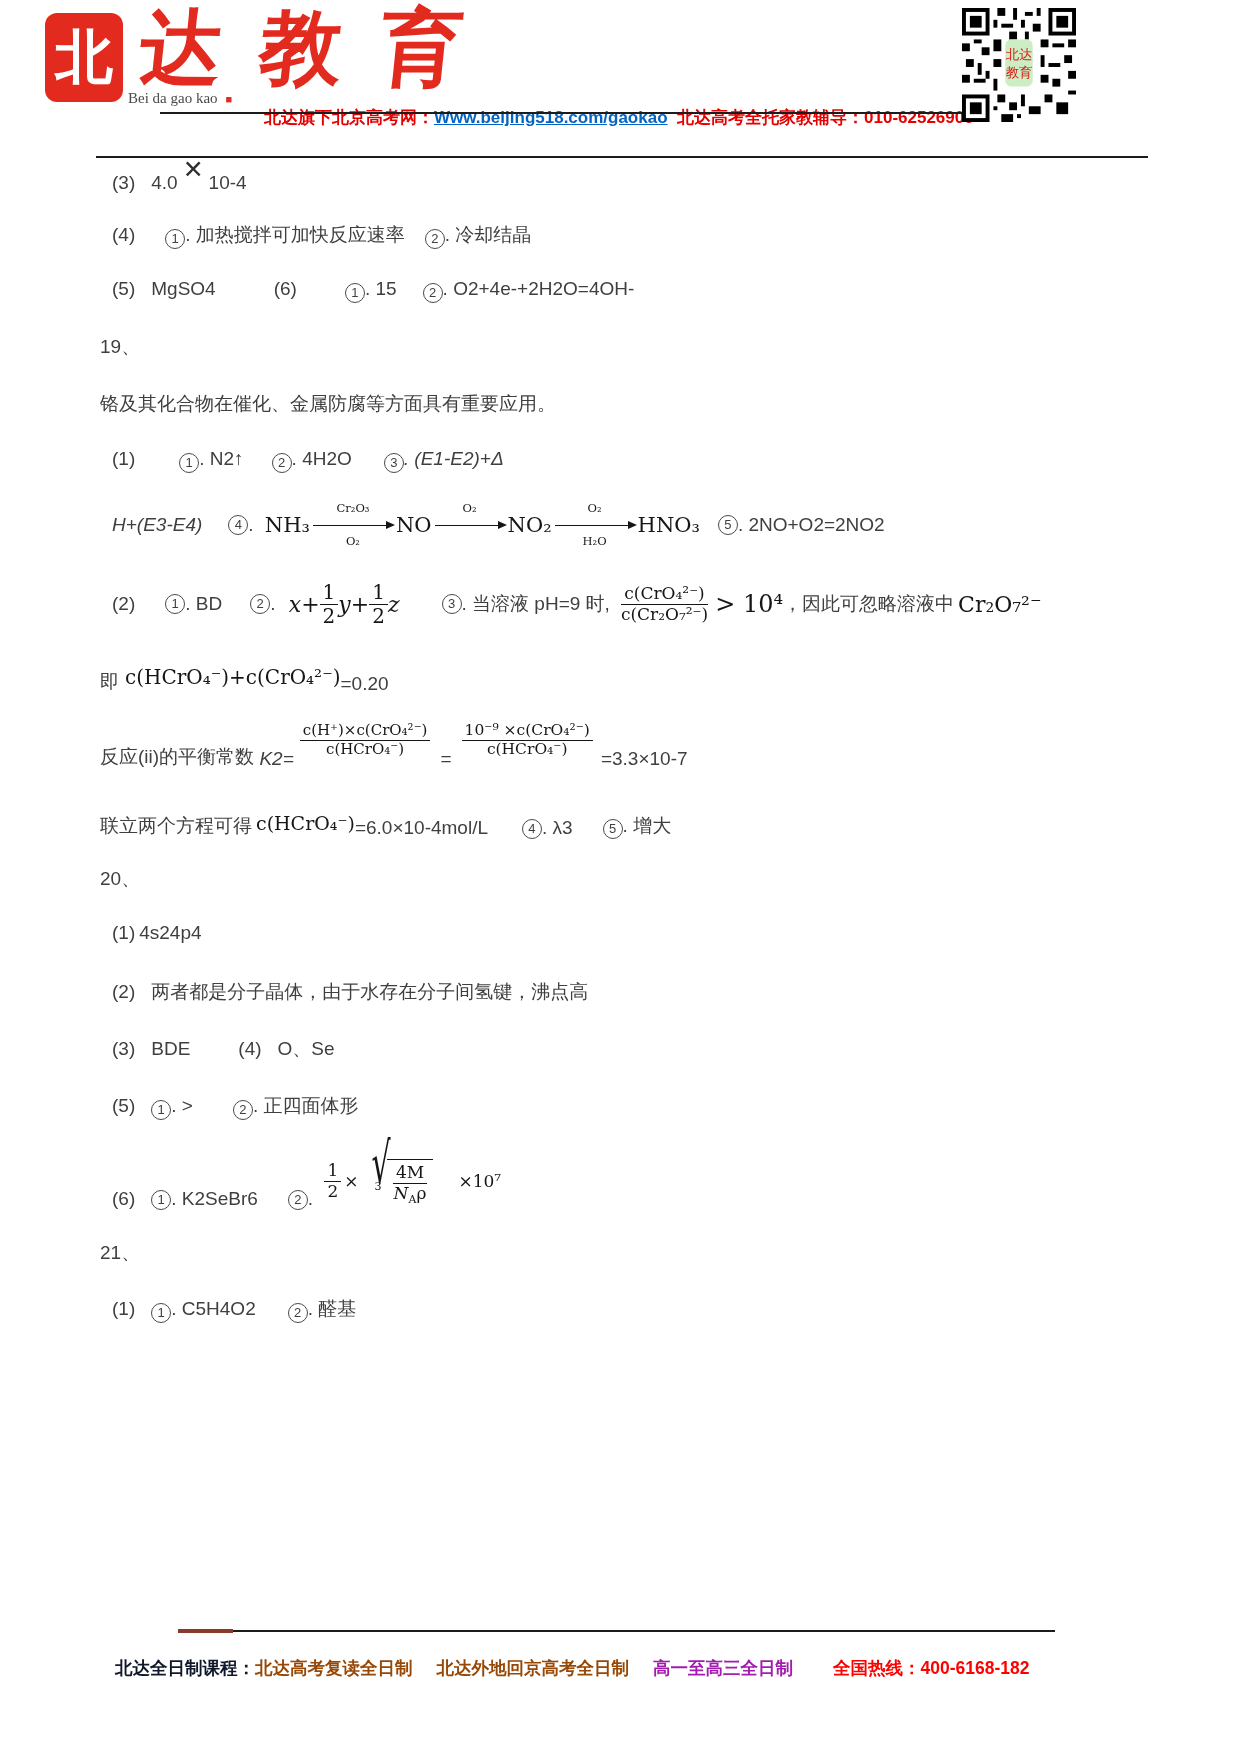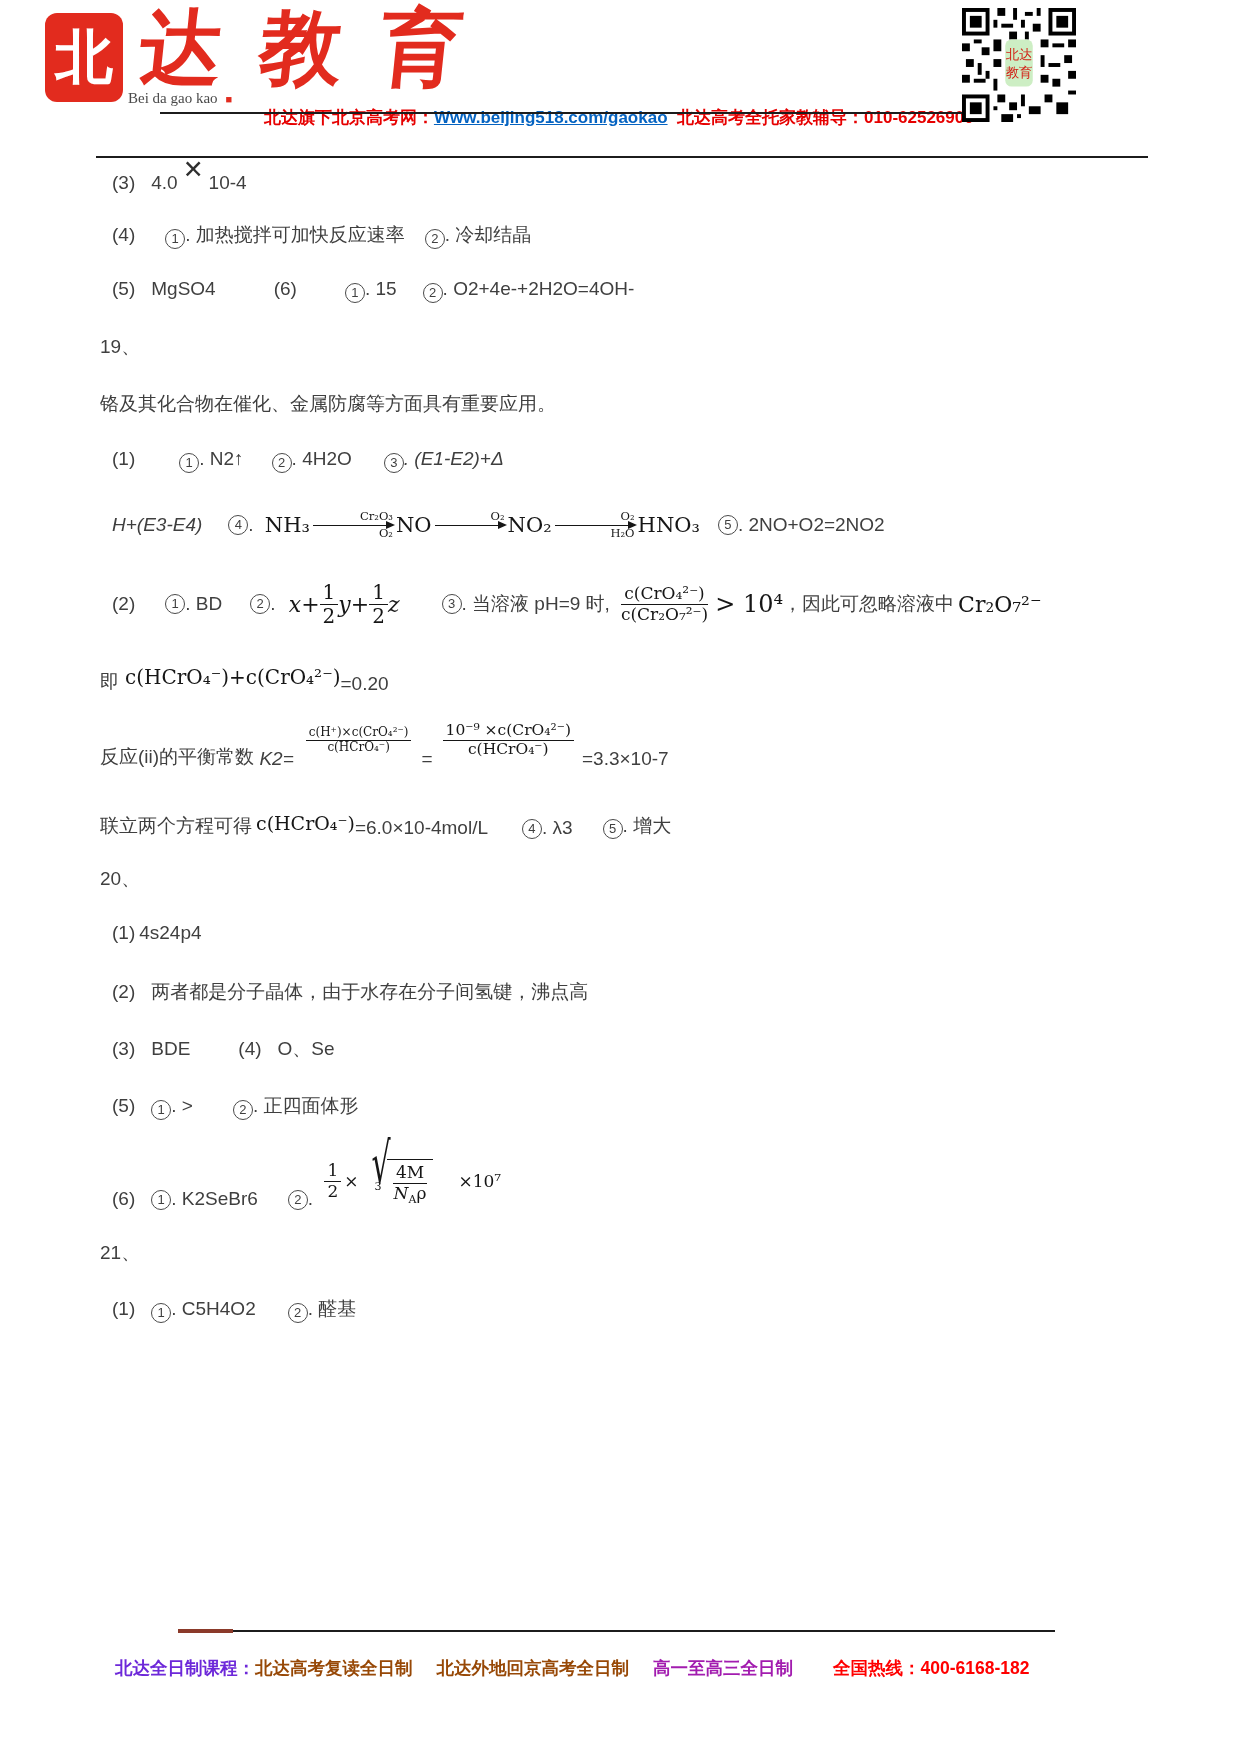--- a/index.html
+++ b/index.html
@@ -9,21 +9,21 @@
   .rowc{align-items:center;}
   .rowe{align-items:flex-end;}
   .circ{display:inline-block;width:18px;height:18px;border:1.3px solid #4a4a4a;border-radius:50%;
         text-align:center;line-height:17px;font-size:13px;position:relative;top:2px;flex:none;}
   .serif{font-family:"DejaVu Serif","Liberation Serif",serif;color:#161616;}
   .it{font-style:italic;}
   .frac{display:inline-flex;flex-direction:column;align-items:center;line-height:1.15;font-style:normal;
         vertical-align:middle;}
   .frac .num{padding:0 3px;border-bottom:1.4px solid #161616;}
   .frac .den{padding:0 3px;}
-  .rxn{display:inline-flex;flex-direction:column;align-items:flex-end;line-height:1;margin:0 3px;}
+  .rxn{display:inline-flex;flex-direction:column;align-items:center;line-height:1;margin:0 3px;gap:8px;}
   .rxn .lbl{font-size:11.5px;height:14px;display:flex;align-items:flex-end;padding-bottom:2px;
         font-family:"DejaVu Serif",serif;color:#161616;}
   .rxn .lblb{font-size:11.5px;height:14px;padding-top:2px;font-family:"DejaVu Serif",serif;color:#161616;}
   .arrowline{position:relative;height:0;border-top:1.4px solid #161616;width:80px;}
   .arrowline::after{content:"";position:absolute;right:-2px;top:-4.6px;width:0;height:0;
         border-top:4px solid transparent;border-bottom:4px solid transparent;border-left:9px solid #161616;}
   .times{font-size:25px;position:relative;top:-11px;margin:0 5px;color:#2f2f2f;font-family:"DejaVu Sans",sans-serif;}
   .stamp{position:absolute;left:45px;top:13px;width:78px;height:89px;background:#e22b1e;border-radius:12px;
         display:flex;align-items:center;justify-content:center;color:#fff;font-size:58px;font-weight:bold;
         font-family:"DejaVu Serif",serif;}
@@ -232,21 +232,21 @@
 
   <div class="row rowe" style="left:100px;top:652px;height:50px;">
     <span style="padding-bottom:7px;">即</span>
     <span class="serif" style="font-size:20px;align-self:center;margin-left:6px;">c(HCrO₄⁻)+c(CrO₄²⁻)</span>
     <span style="padding-bottom:7px;">=0.20</span>
   </div>
 
   <div class="row rowe" style="left:100px;top:700px;height:80px;">
     <span style="padding-bottom:10px;">反应(ii)的平衡常数 </span>
     <span class="it" style="padding-bottom:10px;">K2=</span>
-    <span class="frac serif" style="font-size:12px;align-self:center;margin-left:12px;">
+    <span class="frac serif" style="font-size:15px;align-self:center;margin-left:6px;">
       <span class="num">c(H⁺)×c(CrO₄²⁻)</span>
       <span class="den">c(HCrO₄⁻)</span>
     </span>
     <span style="padding-bottom:10px;margin:0 10px;">=</span>
     <span class="frac serif" style="font-size:15.5px;align-self:center;">
       <span class="num">10⁻⁹ ×c(CrO₄²⁻)</span>
       <span class="den">c(HCrO₄⁻)</span>
     </span>
     <span style="padding-bottom:10px;margin-left:8px;">=3.3×10-7</span>
   </div>
@@ -325,20 +325,20 @@
     <span class="circ" style="margin-left:16px;">1</span>
     <span>. C5H4O2</span>
     <span class="circ" style="margin-left:32px;">2</span>
     <span>. 醛基</span>
   </div>
 
   <div class="hline" style="left:178px;top:1630px;width:877px;height:2px;"></div>
   <div class="hline" style="left:178px;top:1629px;width:55px;height:4px;background:#8b3a2a;"></div>
 
   <div class="footrow">
-    <span style="color:#6d28d9;">北达全日制课程：</span>
+    <span style="color:#0f172a;">北达全日制课程：</span>
     <span style="color:#974806;">北达高考复读全日制</span>
     <span style="color:#974806;margin-left:24px;">北达外地回京高考全日制</span>
     <span style="color:#a21caf;margin-left:24px;">高一至高三全日制</span>
     <span style="color:#ff0000;margin-left:40px;">全国热线：400-6168-182</span>
   </div>
 
 </div>
 
 </body></html>

